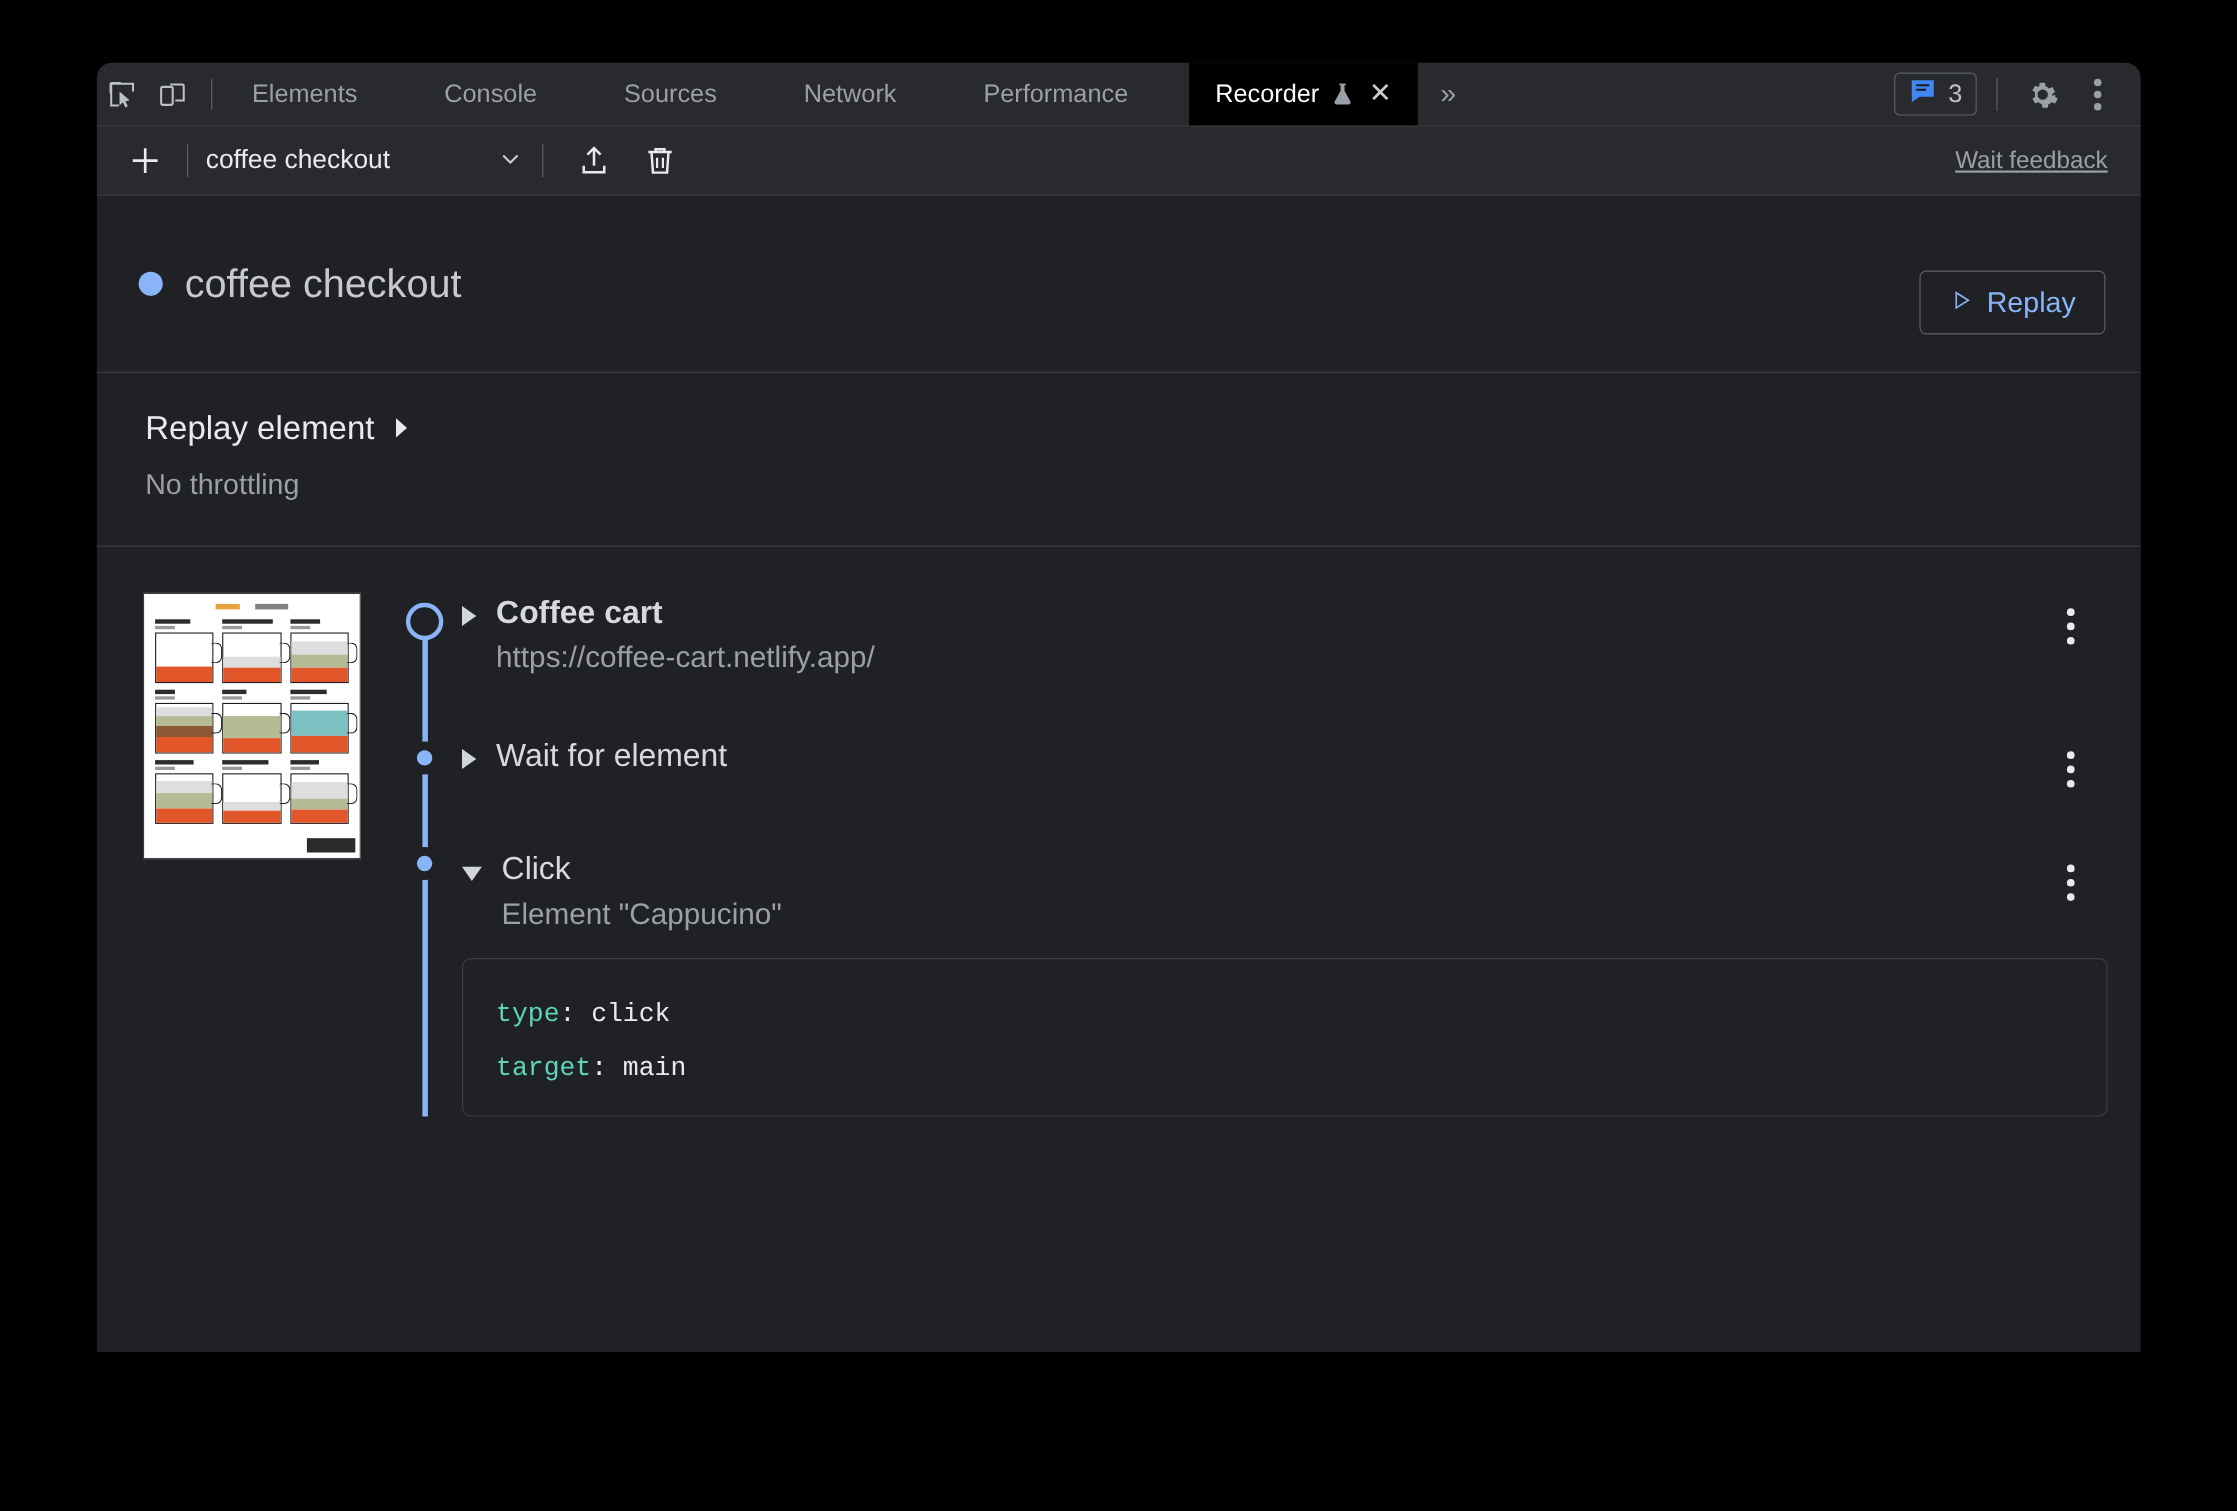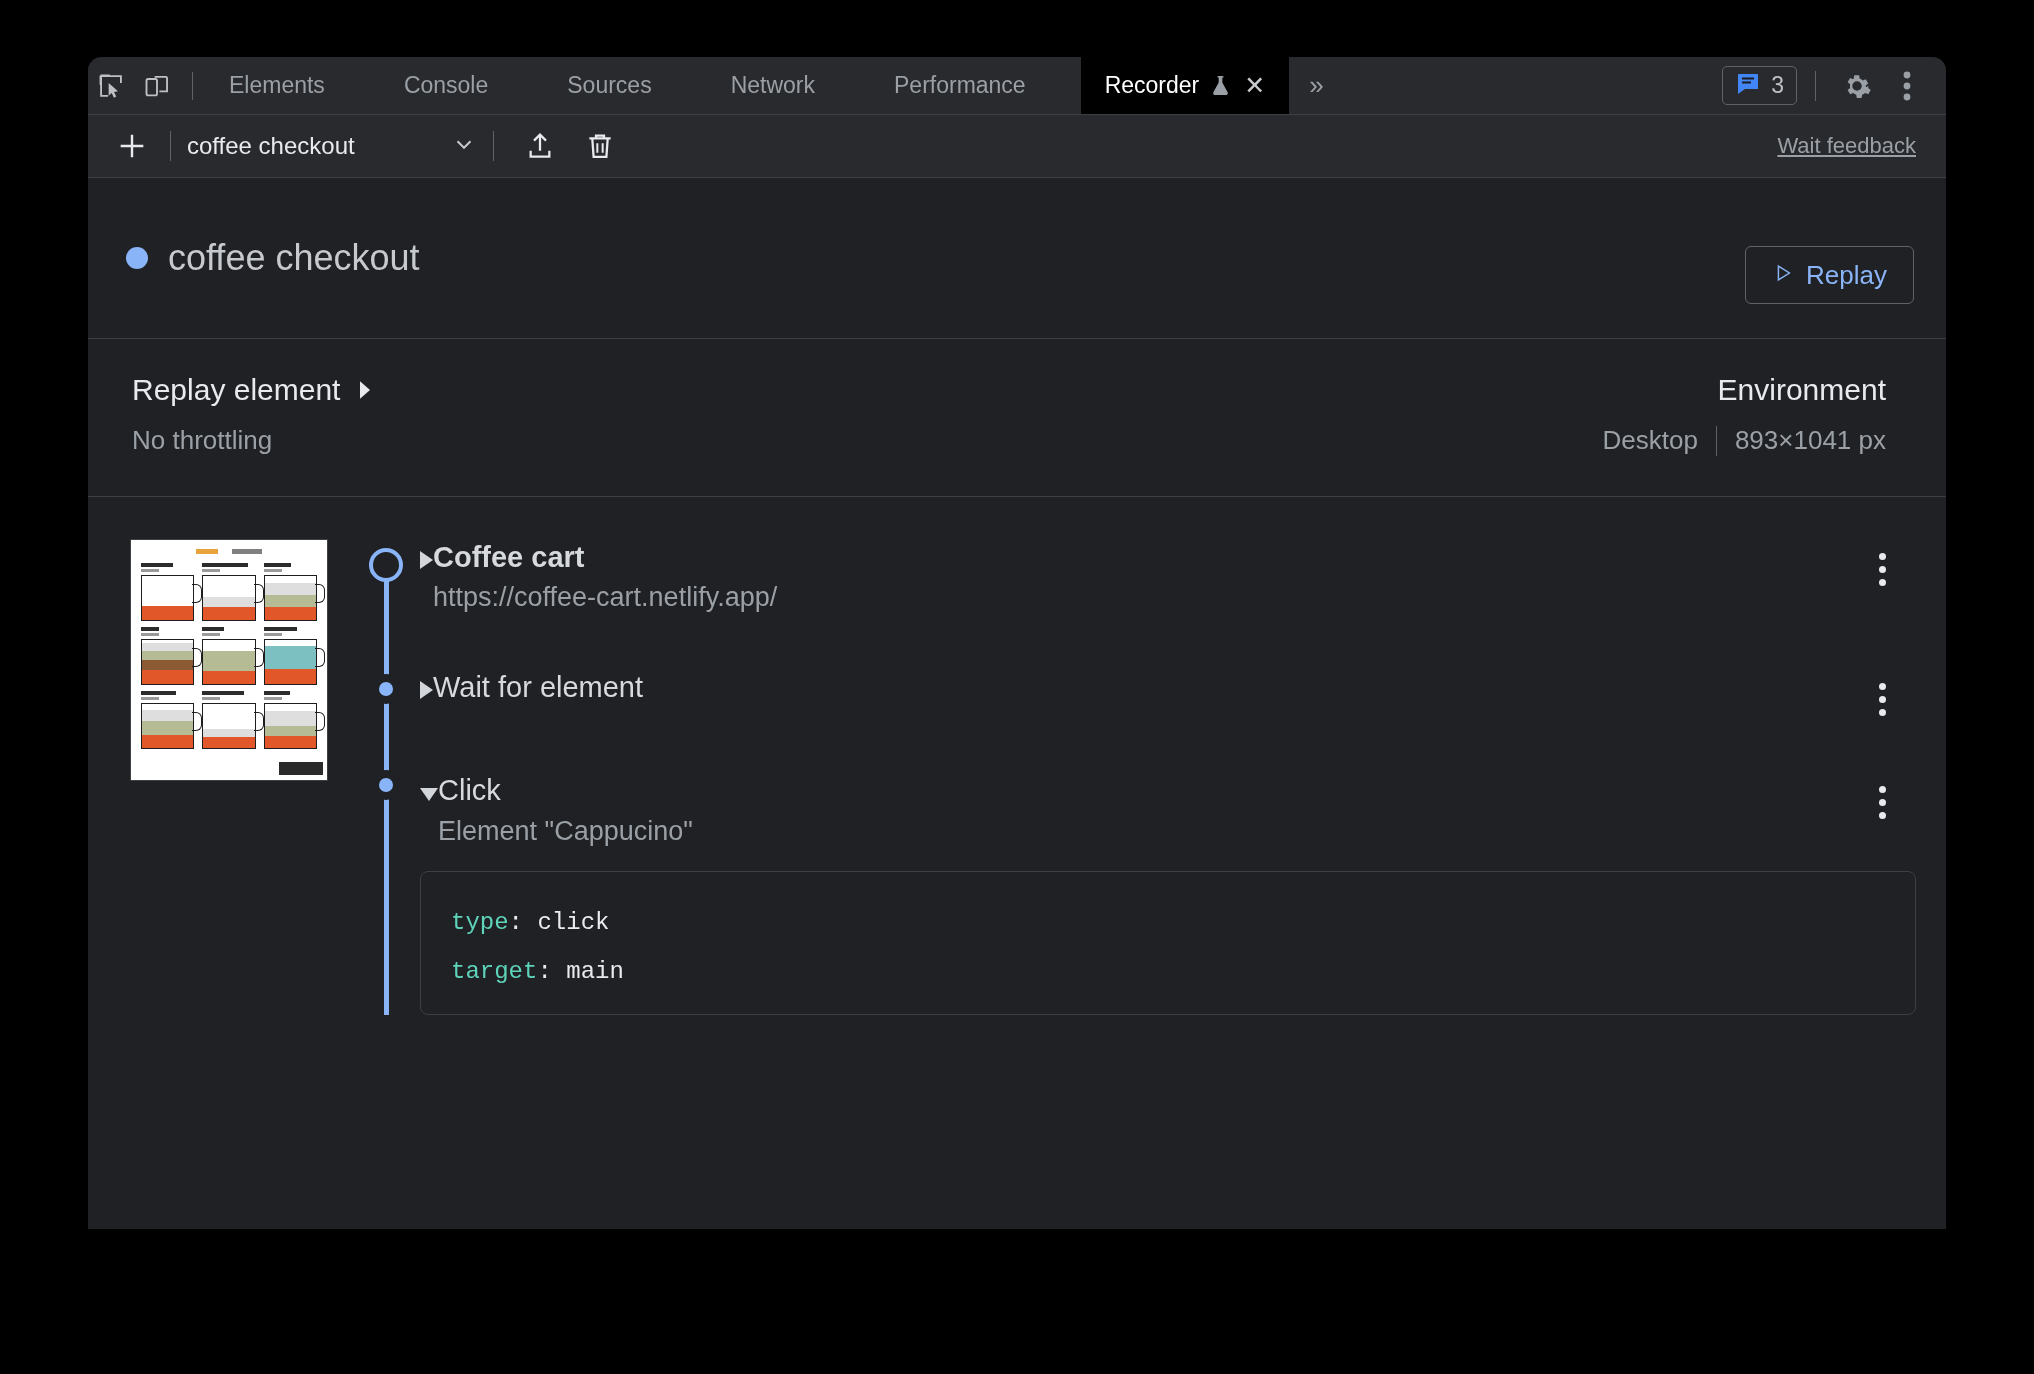--- a/index.html
+++ b/index.html
@@ -257,21 +257,21 @@
     background: #202124;
     display: flex; align-items: center; justify-content: center;
   }
   .tl-node .small i {
     width: 14px; height: 14px; border-radius: 50%; background: #8ab4f8; display:block;
   }
 
   .steps-col { flex: 1; padding-right: 30px; }
   .step { position: relative; }
   .step-head {
-    display: flex; align-items: flex-start; gap: 0;
+    display: flex; align-items: flex-start; gap: 18px;
   }
   .tri {
     margin-top: 12px;
     width: 0; height: 0; flex: none;
   }
   .tri.right {
     border-left: 13px solid #d2d5d9;
     border-top: 9px solid transparent;
     border-bottom: 9px solid transparent;
   }
@@ -448,28 +448,20 @@
           <div class="set-title">
             <span>Replay element</span>
             <span>
               <svg width="18" height="20" viewBox="0 0 12 16">
                 <path d="M2 1l8 7-8 7z" fill="#e8eaed"></path>
               </svg>
             </span>
           </div>
           <div class="set-sub">No throttling</div>
         </div>
-        <div class="set-right">
-          <div class="set-title">Environment</div>
-          <div class="env-vals">
-            <span>Desktop</span>
-            <span class="divider"></span>
-            <span>893×1041 px</span>
-          </div>
-        </div>
       </div>
 
       <div class="steps-area">
 
         <div class="thumb-col">
           <div class="thumbnail">
             <div class="thumb-topbar">
               <i class="a"></i>
                 <i class="b"></i>
             </div>

